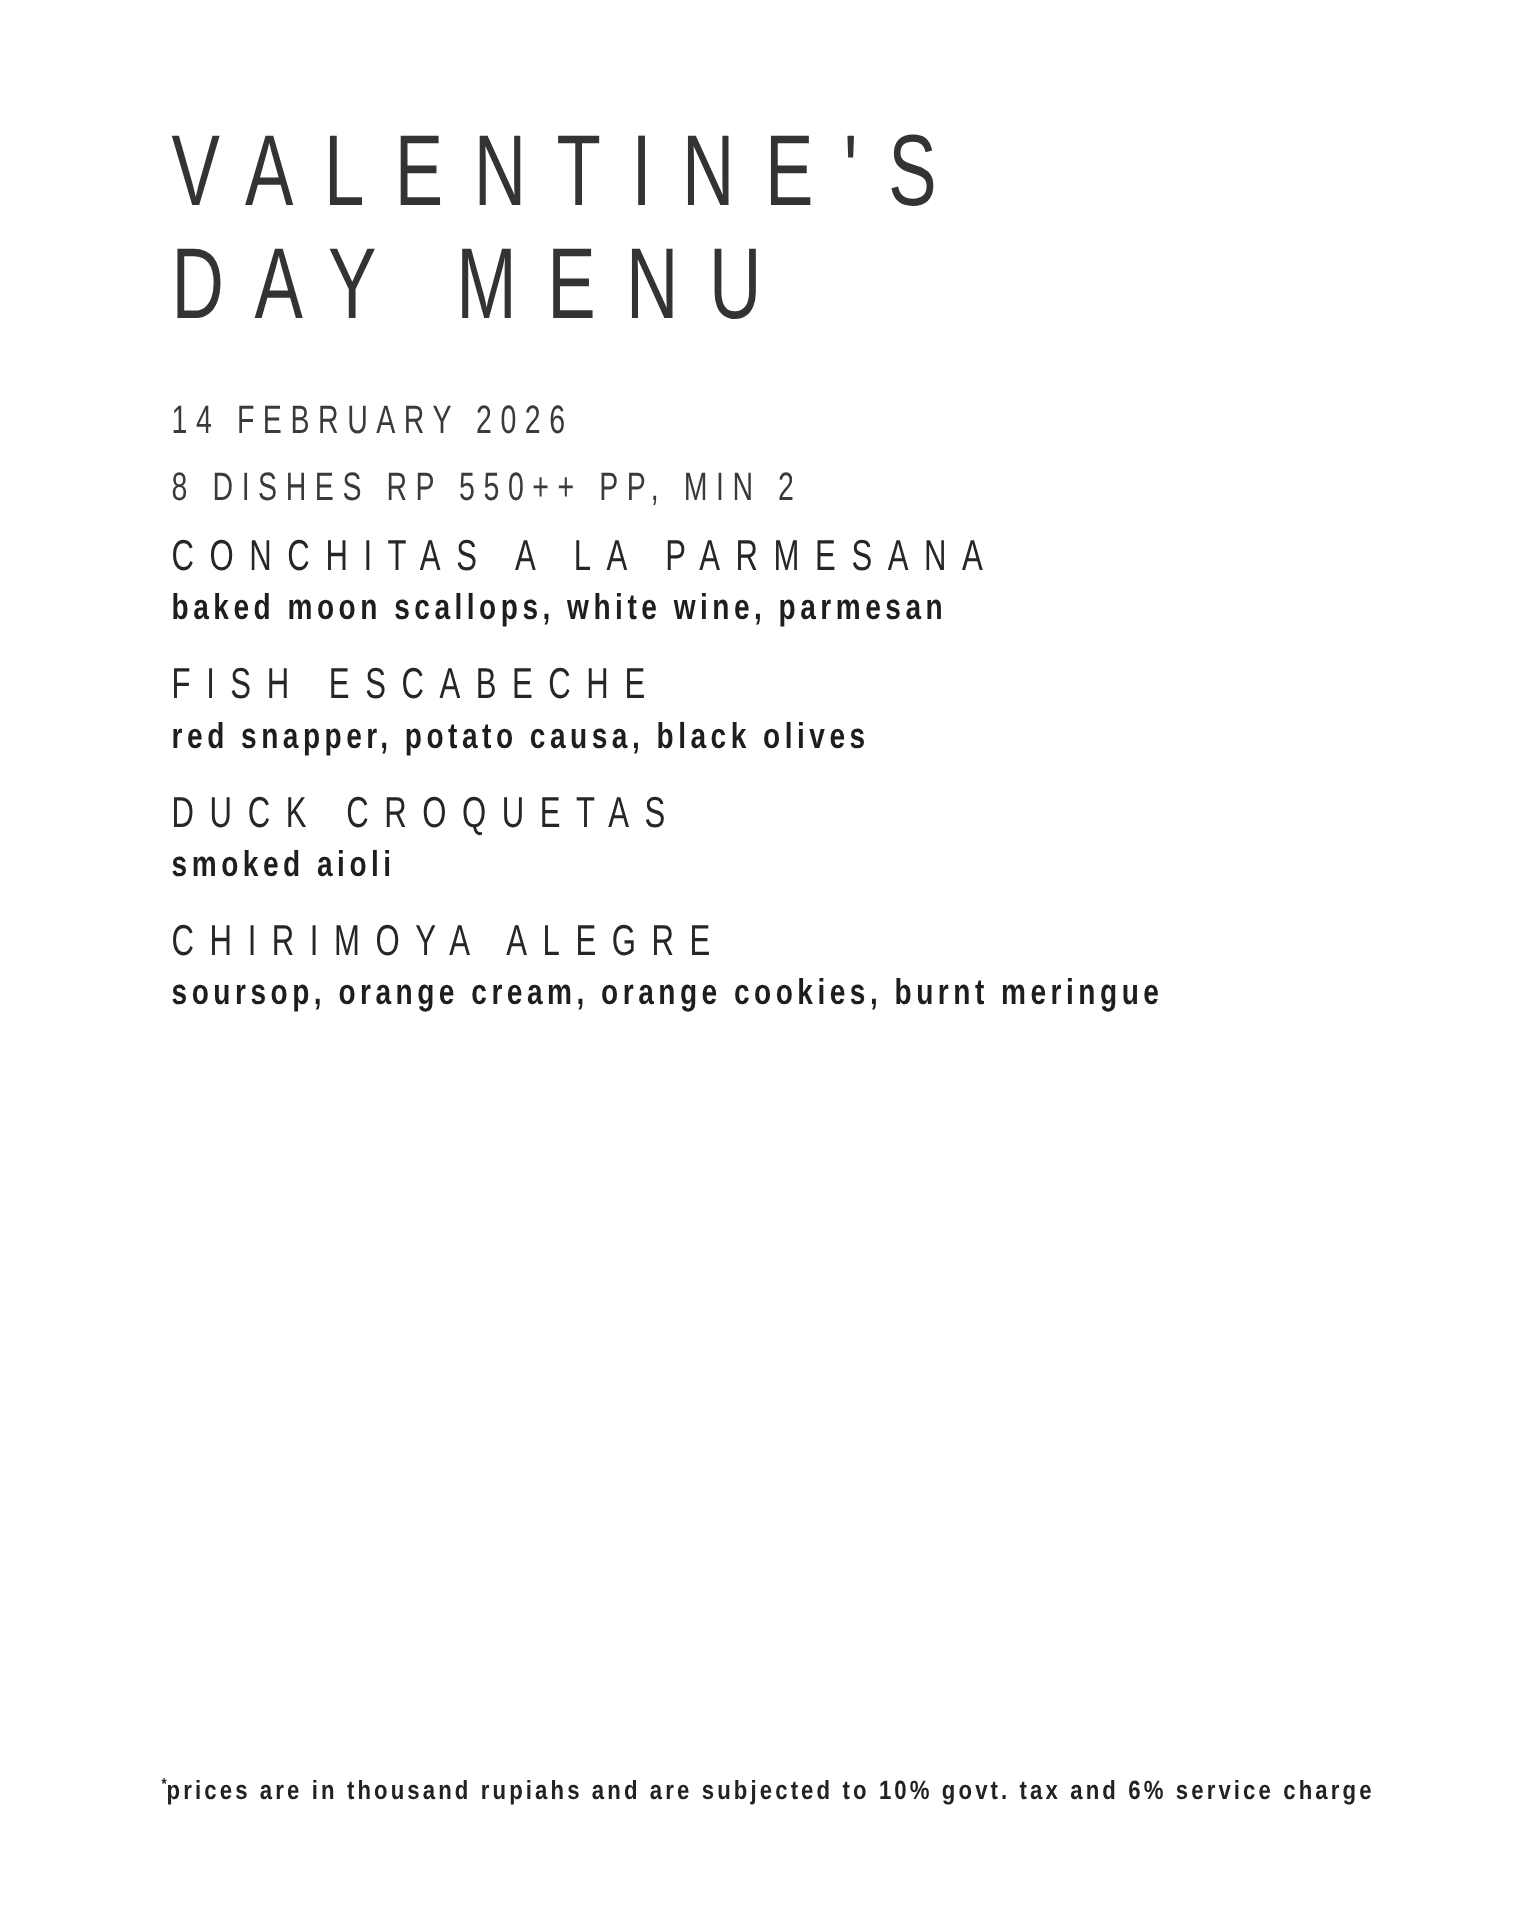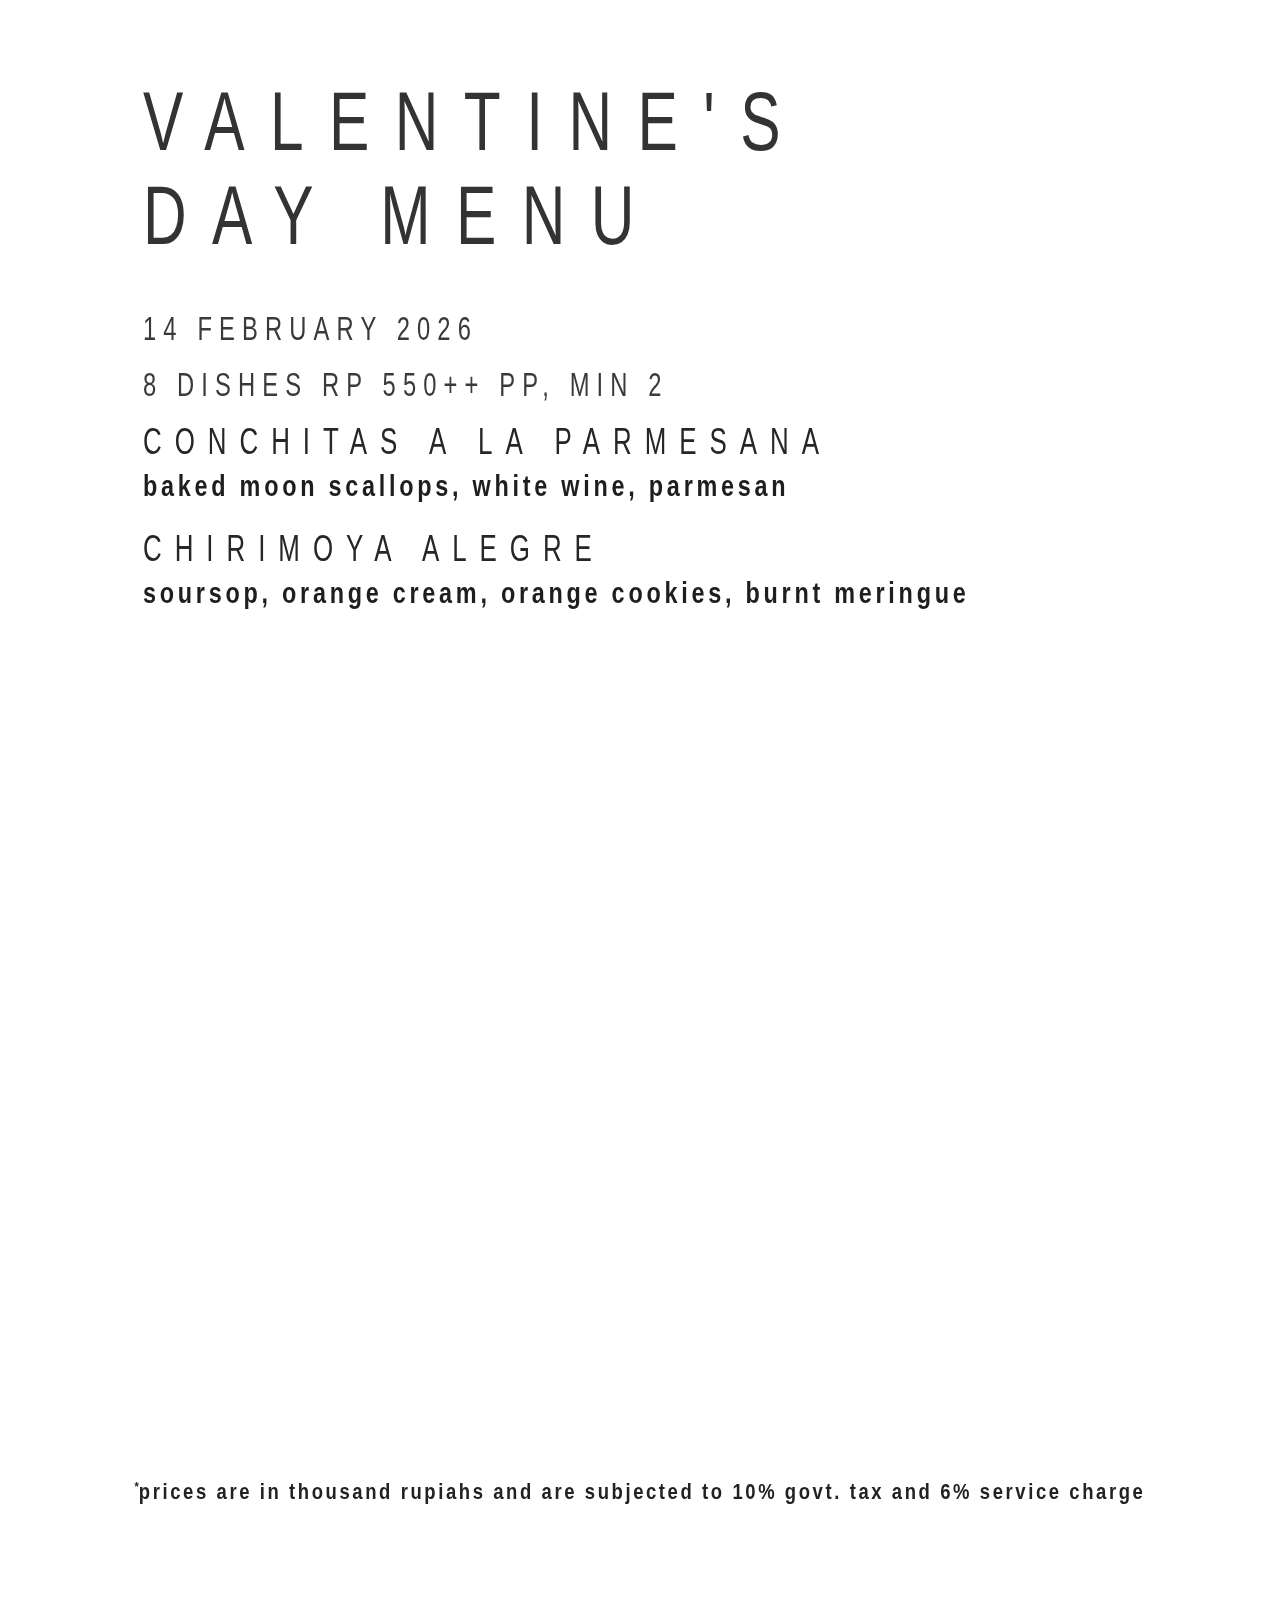--- a/index.html
+++ b/index.html
@@ -16,21 +16,21 @@
     height: 1600px;
     background: var(--background);
     position: relative;
     overflow: hidden;
     font-family: "Liberation Sans", sans-serif;
     color: var(--ink);
   }
   .page {
     position: absolute;
     inset: 0;
-    padding: 74px 40px 0 143px;
+    padding: 95px 40px 0 143px;
   }
   .title {
     margin: 0 0 50px 0;
     font-size: 84px;
     font-weight: 400;
     letter-spacing: 0.42em;
     line-height: 1.12;
     transform: scaleX(0.72);
     transform-origin: left top;
     white-space: nowrap;
@@ -108,21 +108,29 @@
   <div class="meta-line">8 DISHES RP 550++ PP, MIN 2</div>
 
   <div class="menu-list">
 
     <div class="menu-item">
       <div class="item-name">CONCHITAS A LA PARMESANA</div>
       <div class="item-desc">baked moon scallops, white wine, parmesan</div>
     </div>
 
 
+    <div class="menu-item">
+      <div class="item-name">FISH ESCABECHE</div>
+      <div class="item-desc">red snapper, potato causa, black olives</div>
+    </div>
 
+    <div class="menu-item">
+      <div class="item-name">DUCK CROQUETAS</div>
+      <div class="item-desc">smoked aioli</div>
+    </div>
 
 
 
 
     <div class="menu-item">
       <div class="item-name">CHIRIMOYA ALEGRE</div>
       <div class="item-desc">soursop, orange cream, orange cookies, burnt meringue</div>
     </div>
 
   </div>

